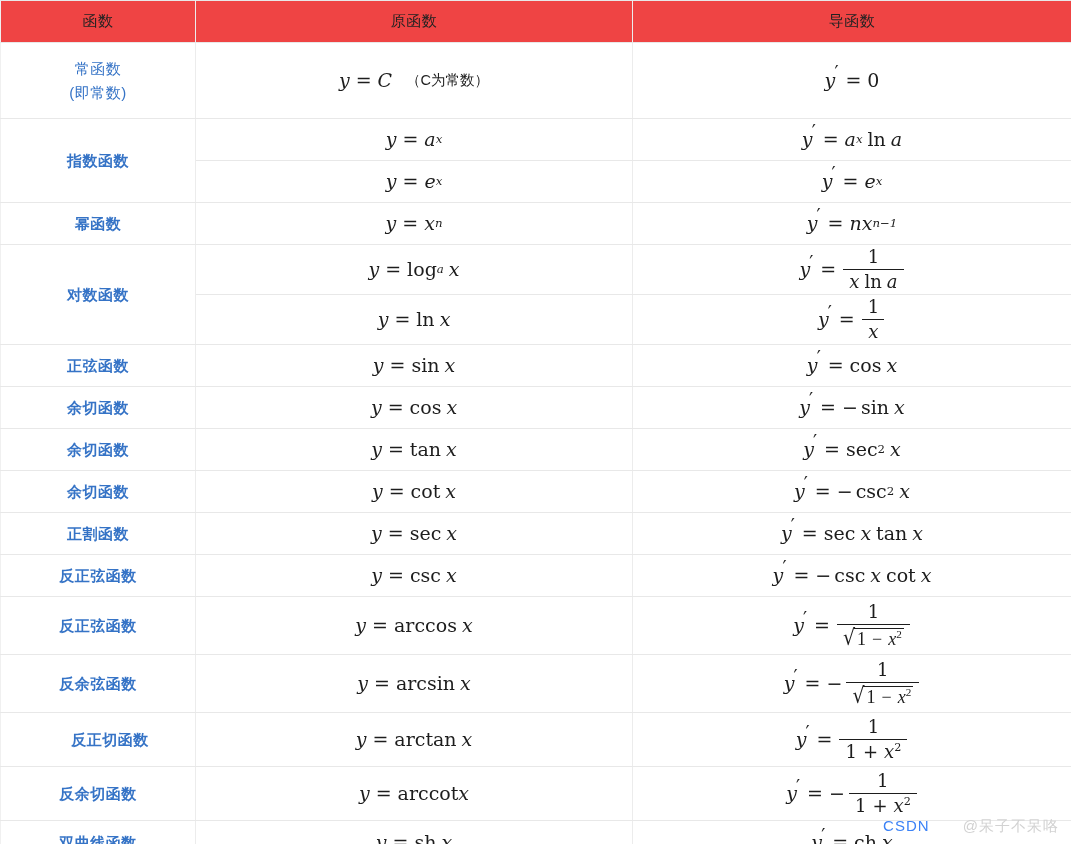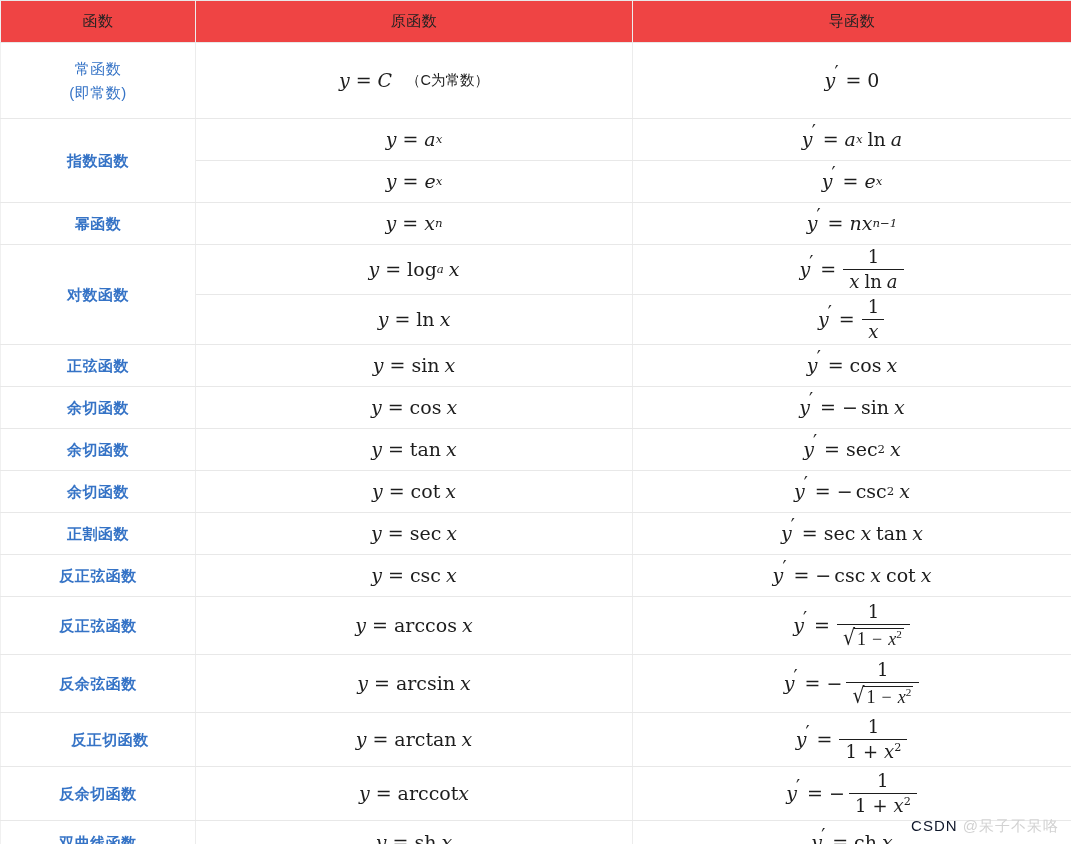--- a/index.html
+++ b/index.html
@@ -162,22 +162,22 @@
     position: absolute;
     right: 12px;
     bottom: 8px;
     font-size: 15px;
     color: #c9c9c9;
     font-family: "Liberation Sans", sans-serif;
     letter-spacing: 1px;
     pointer-events: none;
     user-select: none;
   }
-  .watermark .cs { color: #0f172a; }
-  .watermark .handle { color: #d2d2d2; }
+  .watermark .cs { color: #3b82f6; }
+  .watermark .handle { color: #d2d2d2; margin-left: 28px; }
 </style>
 </head>
 <body>
 
 <div class="table-wrap">
 
   <table class="deriv">
     <colgroup>
       <col class="c-name">
       <col class="c-orig">

